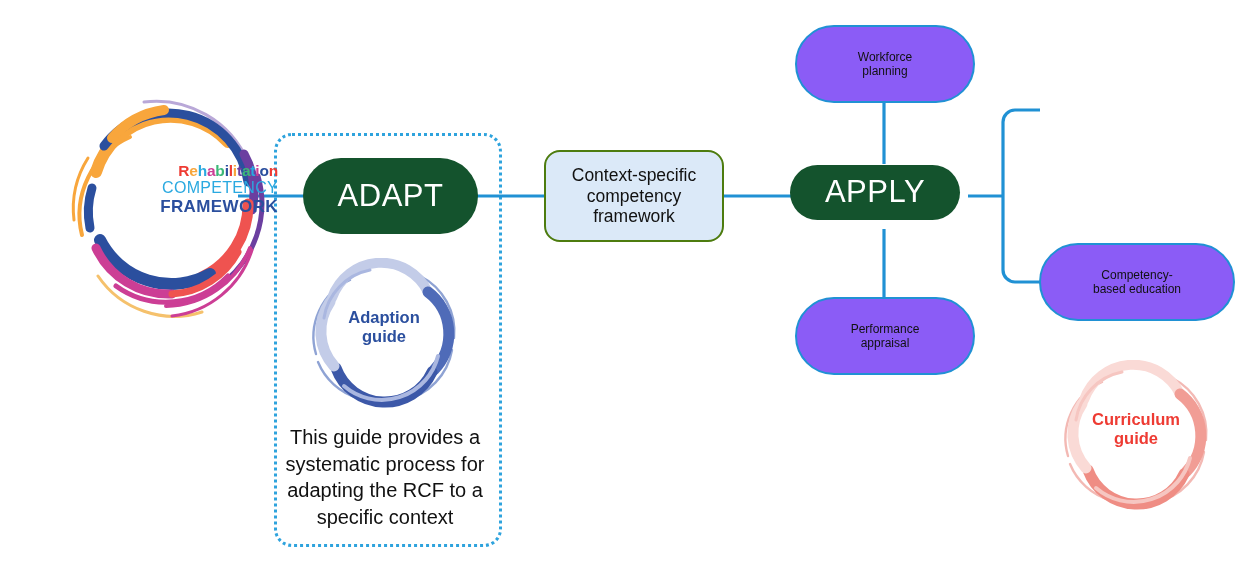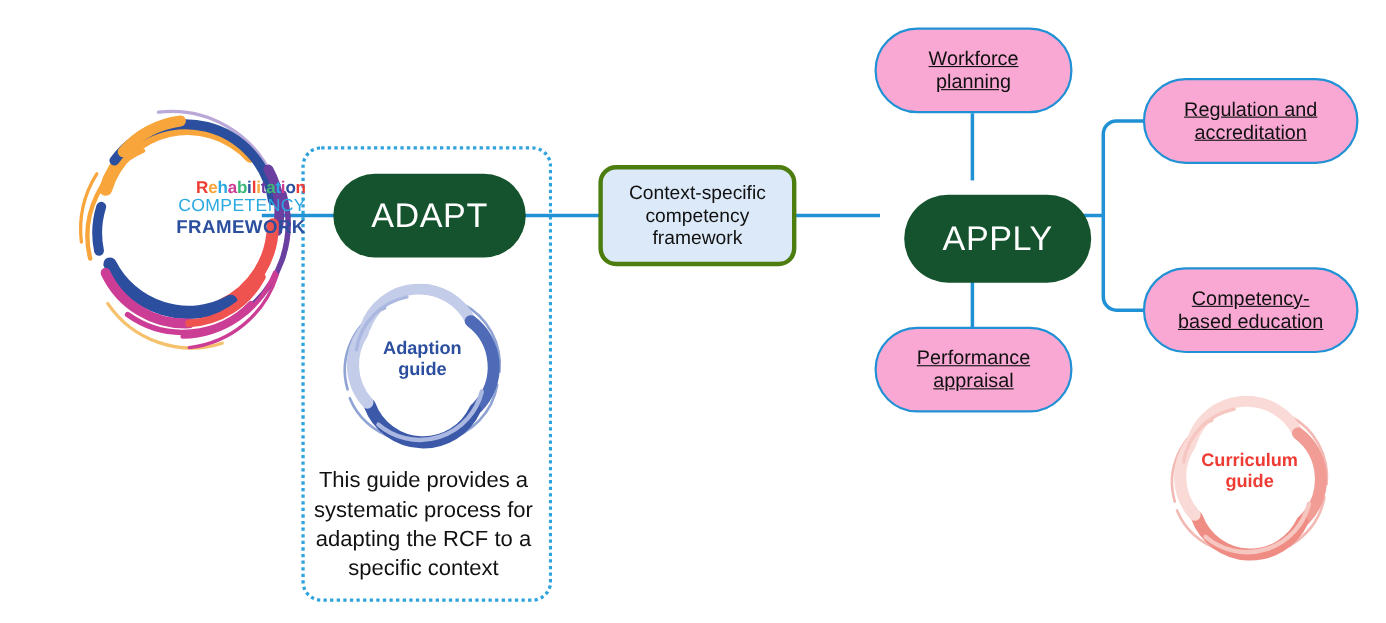--- a/index.html
+++ b/index.html
@@ -12,25 +12,25 @@
   svg.lines{z-index:1;}
 
   .node{position:absolute;box-sizing:border-box;display:flex;align-items:center;
         justify-content:center;text-align:center;line-height:1.18;z-index:3;}
 
   
   .pill{background:#14532d;border-radius:999px;color:#ffffff;font-size:31px;
         letter-spacing:.5px;font-weight:400;}
 
   
-  .outline{background:#f9a8d4;border:2.2px solid #2091d4;border-radius:40px;
-           color:#111111;font-size:18px;text-decoration:underline;}
+  .outline{background:#8b5cf6;border:2.2px solid #2091d4;border-radius:40px;
+           color:#111111;font-size:12px;}
 
   
-  .softbox{background:#dbe9f8;border:4px solid #4d7c0f;border-radius:16px;
+  .softbox{background:#dbe9f8;border:2px solid #4d7c0f;border-radius:16px;
            color:#111111;font-size:17.5px;}
 
   
   .dotted{position:absolute;left:274px;top:133px;width:222px;height:408px;
           border:3px dotted #2ea3dd;border-radius:18px;background:transparent;z-index:0;}
 
   .blurb{position:absolute;left:276px;top:424px;width:218px;text-align:center;
          font-size:20px;line-height:1.33;color:#111111;z-index:3;}
 
   
@@ -135,38 +135,34 @@
   </div>
 
   <div class="blurb">This guide provides a systematic process for adapting the RCF to a specific context</div>
 
   <div class="node softbox" style="left:544px;top:150px;width:180px;height:92px;flex-direction:column;">
     <span>Context-specific</span>
     <span>competency</span>
     <span>framework</span>
   </div>
 
-  <div class="node pill" style="left:822px;top:165px;width:170px;height:80px;margin-top:12px;">
+  <div class="node pill" style="left:790px;top:165px;width:170px;height:55px;">
     <span>APPLY</span>
   </div>
 
   <div class="node outline" style="left:795px;top:25px;width:180px;height:78px;flex-direction:column;">
     <span>Workforce</span>
     <span>planning</span>
   </div>
 
   <div class="node outline" style="left:795px;top:297px;width:180px;height:78px;flex-direction:column;">
     <span>Performance</span>
     <span>appraisal</span>
   </div>
 
-  <div class="node outline" style="left:1039px;top:71px;width:196px;height:78px;flex-direction:column;">
-    <span>Regulation and</span>
-    <span>accreditation</span>
-  </div>
 
   <div class="node outline" style="left:1039px;top:243px;width:196px;height:78px;flex-direction:column;">
     <span>Competency-</span>
     <span>based education</span>
   </div>
 
   <div class="guide-wrap" id="curriculum-guide">
     <svg viewBox="0 0 168 152" width="168" height="152">
       <g fill="none" stroke-linecap="round">
         <path d="M16 96 A62 62 0 0 1 50 22" stroke="#f3b9b4" stroke-width="2.4"></path>

